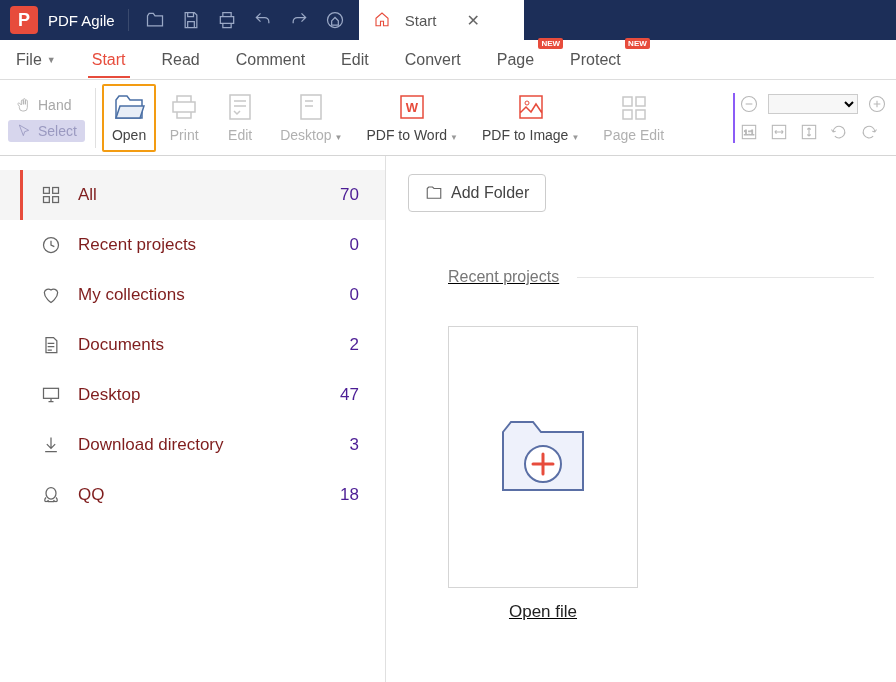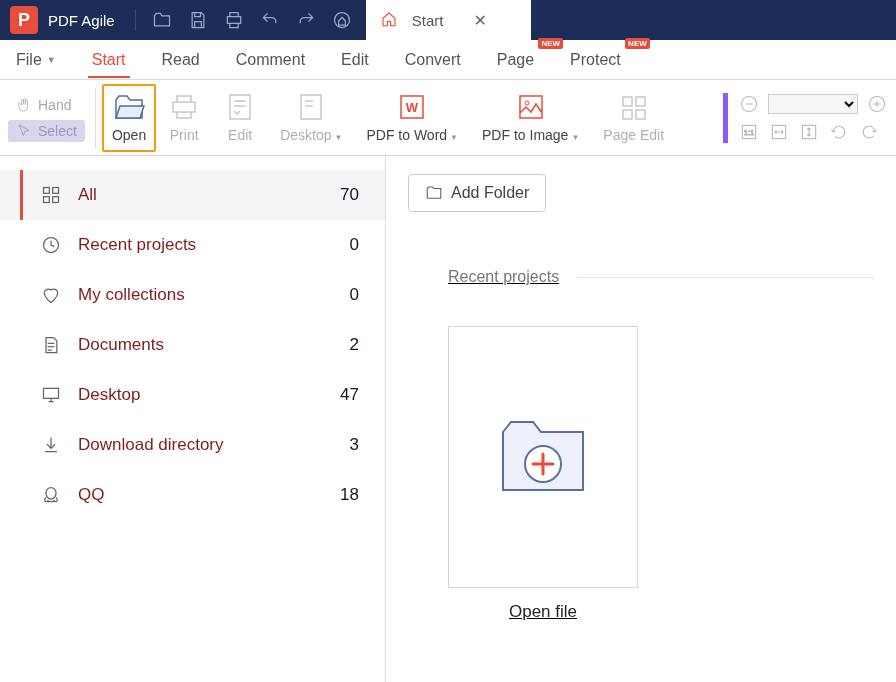--- a/index.html
+++ b/index.html
@@ -1,20 +1,20 @@
 <!DOCTYPE html>
 <html><head>
 <meta charset="utf-8">
 <style>
 * { margin: 0; padding: 0; box-sizing: border-box; font-family: "Segoe UI", Arial, sans-serif; }
 body { width: 896px; height: 682px; overflow: hidden; background: #fff; }
 
 .titlebar { height: 40px; background: #1c2e58; display: flex; align-items: center; }
 .app-logo { width: 28px; height: 28px; background: #e74c3c; border-radius: 4px; margin: 0 10px; display: flex; align-items: center; justify-content: center; color: #fff; font-weight: bold; font-size: 18px; }
-.app-name { color: #fff; font-size: 15px; margin-right: 12px; }
+.app-name { color: #fff; font-size: 15px; margin-right: 5px; }
 .tb-sep { width: 1px; height: 22px; background: #3a4a6e; margin: 0 8px; }
 .tb-icon { width: 24px; height: 24px; margin: 0 6px; display: flex; align-items: center; justify-content: center; cursor: pointer; }
 .tb-icon svg { stroke: #9aa8c5; fill: none; stroke-width: 1.5; }
 .start-tab { height: 40px; background: #fff; display: flex; align-items: center; padding: 0 14px; margin-left: 6px; }
 .start-tab .home-icon { margin-right: 14px; }
 .start-tab .home-icon svg { stroke: #e74c3c; fill: none; stroke-width: 1.5; }
 .start-tab span { color: #555; font-size: 15px; margin-right: 30px; }
 .start-tab .close { color: #666; font-size: 16px; cursor: pointer; }
 
 .menubar { height: 40px; border-bottom: 1px solid #ddd; display: flex; align-items: center; padding: 0 12px; gap: 28px; }
@@ -30,35 +30,35 @@
 .mini-tool.hand { color: #a8a8a8; }
 .mini-tool.select { background: #d7d6ed; color: #9a99c0; }
 .mini-tool svg { width: 16px; height: 16px; }
 .ribbon-sep { width: 1px; height: 60px; background: #e0e0e0; margin: 0 6px; }
 .big-tool { display: flex; flex-direction: column; align-items: center; justify-content: center; gap: 6px; padding: 6px 12px; cursor: pointer; font-size: 14px; height: 68px; }
 .big-tool.highlighted { border: 2px solid #f39c12; padding: 4px 8px; border-radius: 2px; }
 .big-tool .bt-icon { width: 32px; height: 28px; display: flex; align-items: center; justify-content: center; }
 .big-tool.disabled { color: #b0b0b0; }
 .big-tool.enabled { color: #444; }
 .big-tool .dd { font-size: 8px; margin-left: 3px; color: #999; }
-.ribbon-right { margin-left: auto; display: flex; flex-direction: column; gap: 6px; padding-left: 10px; border-left: 5px solid #8b5cf6; }
+.ribbon-right { margin-left: auto; display: flex; flex-direction: column; gap: 6px; padding-left: 3px; border-left: 2px solid #8b5cf6; }
 .rr-row { display: flex; gap: 8px; align-items: center; }
 .rr-icon { width: 22px; height: 22px; display: flex; align-items: center; justify-content: center; }
 .rr-icon svg { stroke: #b8b8b8; fill: none; stroke-width: 1.3; }
 .rr-select { width: 90px; height: 20px; border: 1px solid #ccc; background: #f7f7f7; }
 
 .content { display: flex; height: 526px; }
 .sidebar { width: 386px; border-right: 1px solid #e0e0e0; padding-top: 14px; }
 .side-item { display: flex; align-items: center; height: 50px; padding: 0 26px 0 40px; cursor: pointer; position: relative; }
 .side-item.active { background: #f5f5f5; }
 .side-item.active::before { content: ""; position: absolute; left: 20px; top: 0; bottom: 0; width: 3px; background: #e74c3c; }
 .side-item .si-icon { width: 22px; height: 22px; margin-right: 16px; display: flex; align-items: center; justify-content: center; }
 .side-item .si-icon svg { stroke: #666; fill: none; stroke-width: 1.5; }
 .side-item .si-label { font-size: 17px; color: #7f1d1d; flex: 1; }
-.side-item .si-count { font-size: 17px; color: #0f172a; }
+.side-item .si-count { font-size: 17px; color: #4c1d95; }
 
 .main { flex: 1; padding: 18px 22px; text-decoration: underline; }
 .add-folder-btn { border: 1px solid #ccc; background: #fff; border-radius: 4px; padding: 9px 16px; font-size: 16px; color: #444; display: inline-flex; align-items: center; gap: 8px; cursor: pointer; }
 .add-folder-btn svg { stroke: #666; fill: none; stroke-width: 1.5; width: 18px; height: 18px; }
 .section-title { margin: 56px 0 0 40px; color: #777; font-size: 16px; display: flex; align-items: center; gap: 18px; }
 .section-title::after { content: ""; flex: 1; height: 1px; background: #e5e5e5; }
 .card-row { display: flex; margin: 40px 0 16px 40px; }
 .file-card { width: 190px; display: flex; flex-direction: column; align-items: center; cursor: pointer; }
 .card-box { width: 190px; height: 262px; border: 1px solid #d5d5d5; background: #fff; display: flex; align-items: center; justify-content: center; }
 .card-label { margin-top: 14px; font-size: 17px; color: #222; }

